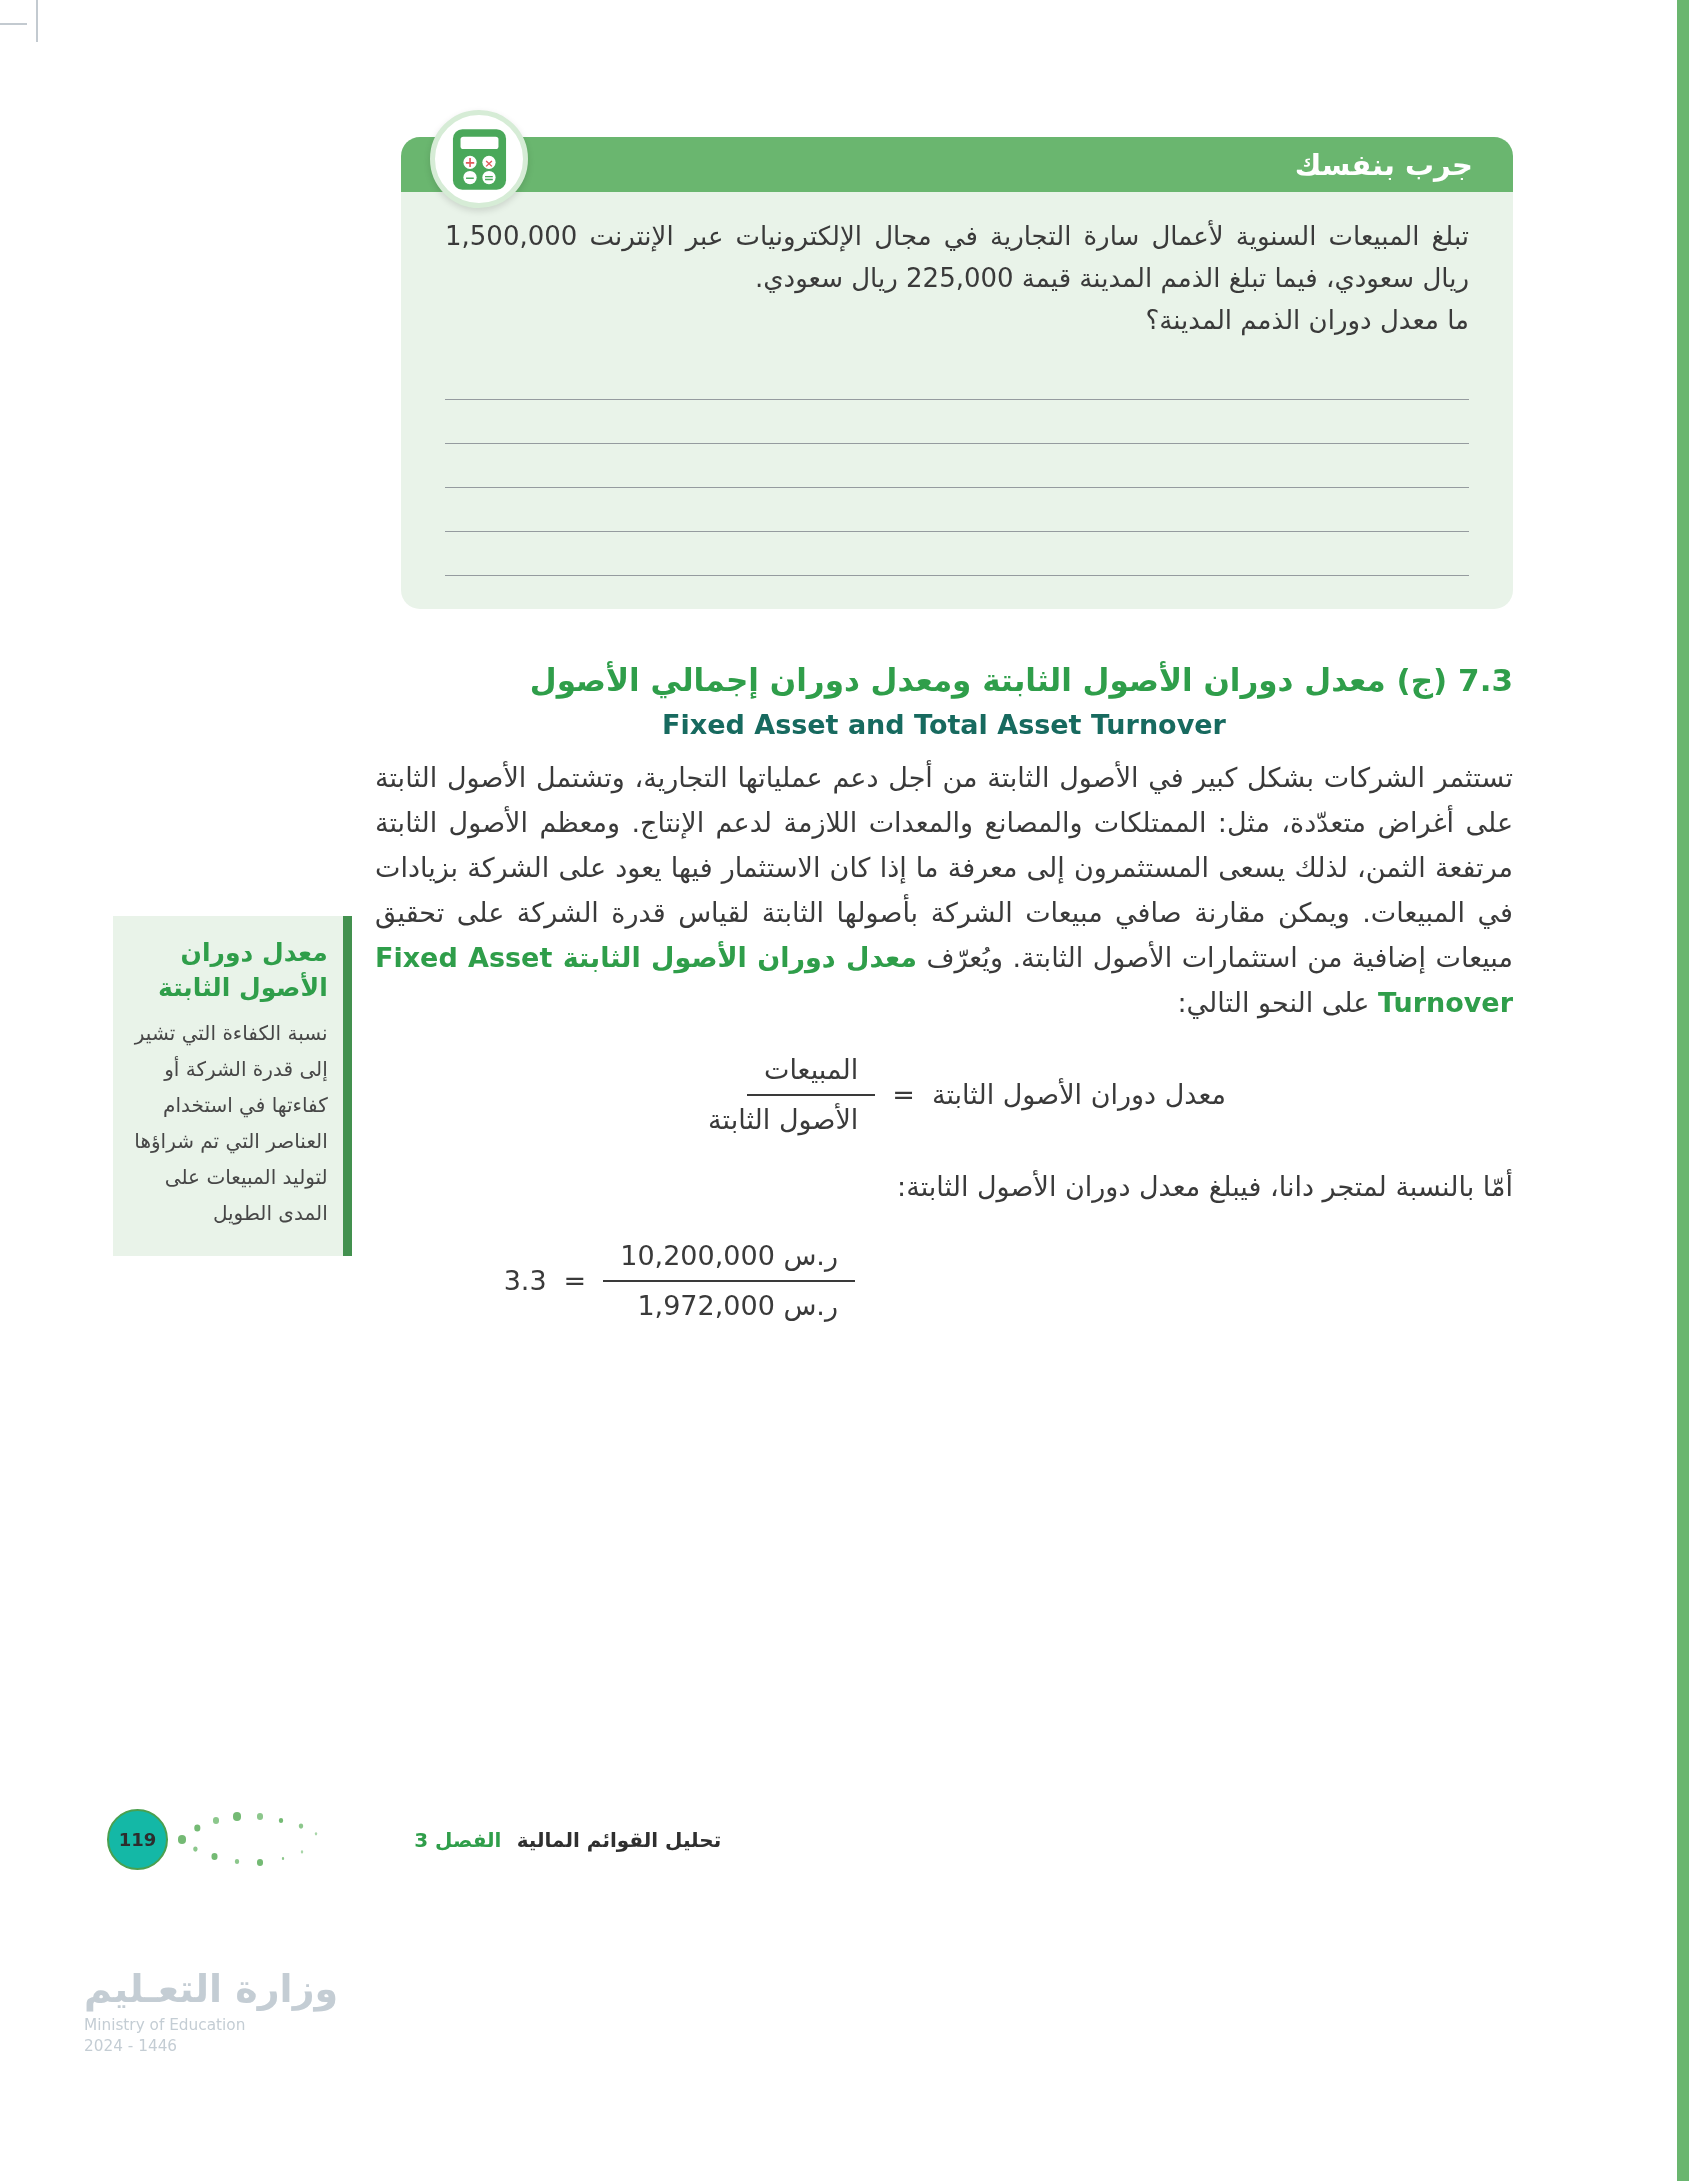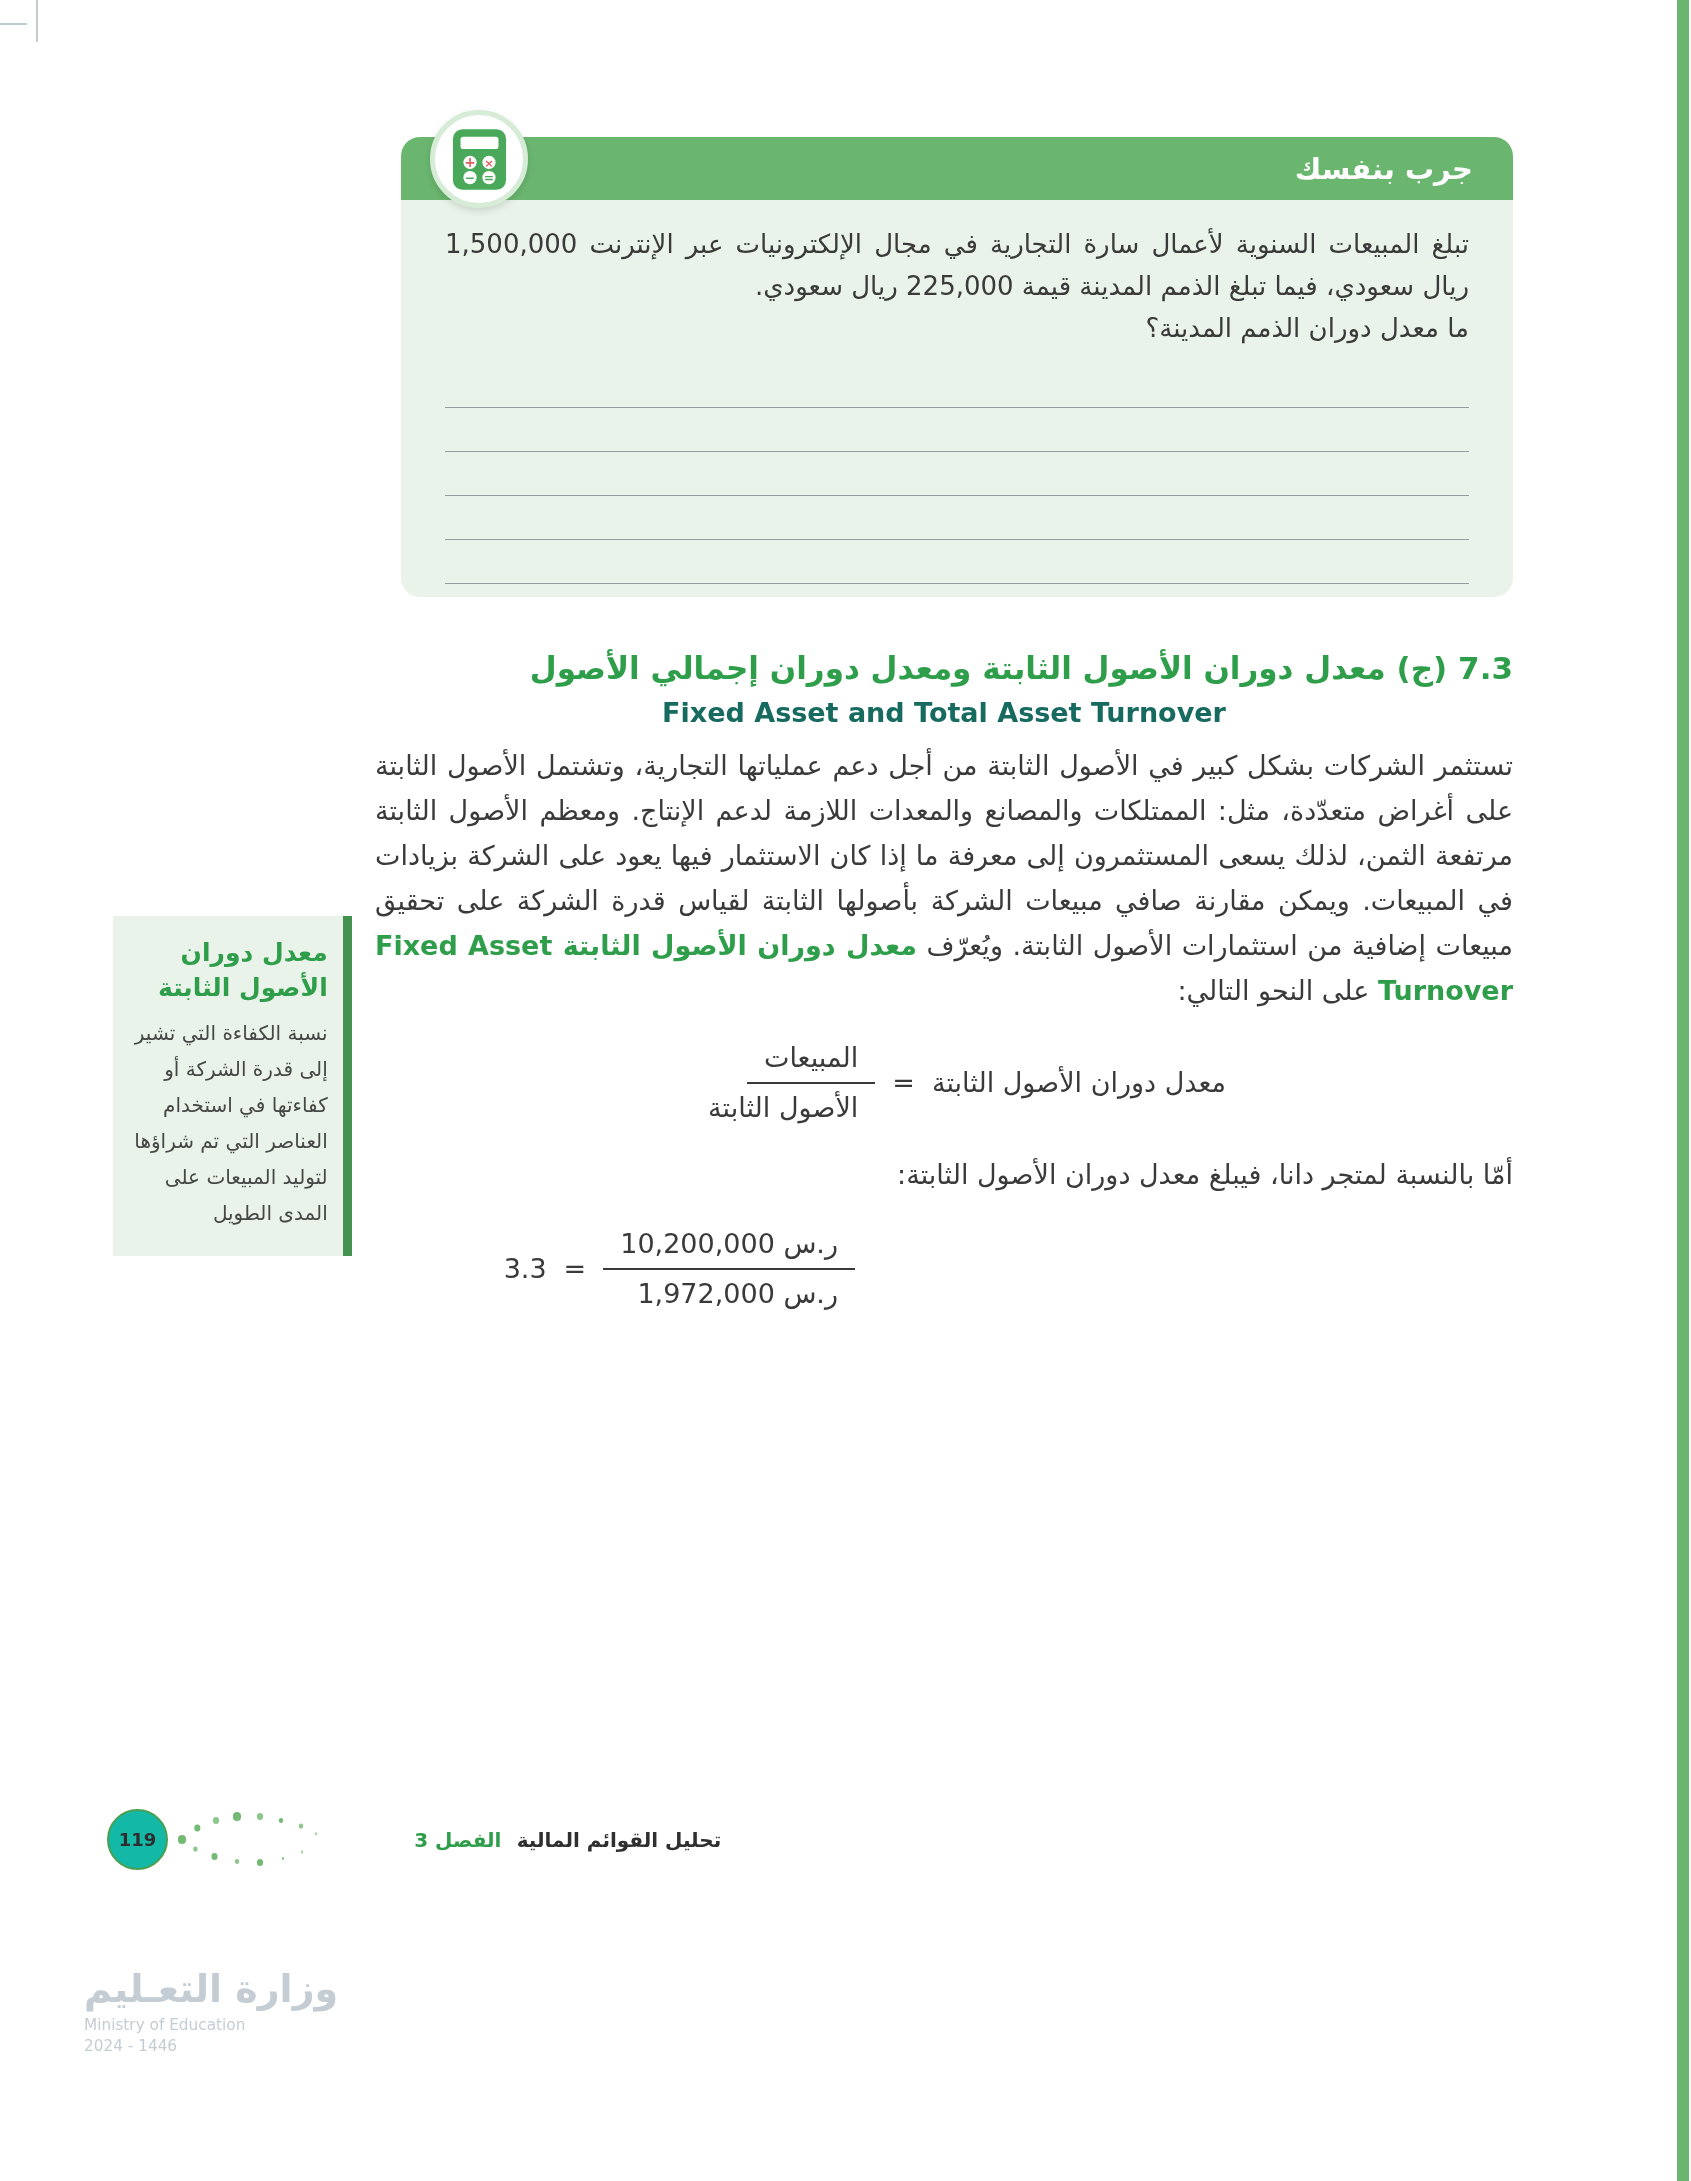--- a/index.html
+++ b/index.html
@@ -12,31 +12,31 @@
   .mark-h{position:absolute;left:0;top:23px;width:27px;height:1.9px;background:#c3cad0;}
   
   .right-bar{position:absolute;top:0;right:2.9px;width:12.4px;height:2181px;background:#6ab66f;}
 
   
   .main-col{position:absolute;top:137px;left:375px;width:1138px;direction:rtl;text-align:right;}
 
   
   .try-box{width:1112px;position:relative;}
   .try-header{
-    height:63px;background:#6ab66f;border-radius:19px 19px 0 0;
+    height:55px;background:#6ab66f;border-radius:19px 19px 0 0;
     display:flex;align-items:center;padding:0 40px;box-sizing:border-box;
   }
   .try-title{color:#ffffff;font-size:29px;font-weight:bold;}
   .try-icon{
     position:absolute;top:-27px;left:29px;width:98px;height:98px;border-radius:50%;
     background:#ffffff;border:5.7px solid #d6ecd6;box-sizing:border-box;
     display:flex;align-items:center;justify-content:center;
     box-shadow:0 2.9px 7.6px rgba(0,0,0,.13);z-index:3;
   }
-  .try-body{background:#e9f3e9;border-radius:0 0 19px 19px;padding:23px 44px 13px;box-sizing:border-box;}
+  .try-body{background:#e9f3e9;border-radius:0 0 19px 19px;padding:23px 44px 33px;box-sizing:border-box;}
   .try-paragraph{font-size:26px;line-height:42px;text-align:justify;}
   .try-question{font-size:26px;line-height:42px;margin-top:11.5px;}
   .answer-lines{margin-top:15.3px;}
   .answer-line{height:43px;border-bottom:1.9px solid #959b9f;}
 
   
   .section-heading{margin-top:50px;font-size:31px;line-height:42px;font-weight:bold;color:#2f9e4a;}
   .section-heading-en{margin-top:7.6px;font-size:27px;font-weight:bold;color:#176a5f;direction:ltr;text-align:center;}
   .body-text{margin-top:15.3px;font-size:27px;line-height:45px;text-align:justify;}
   .term{color:#2f9e4a;font-weight:bold;}

